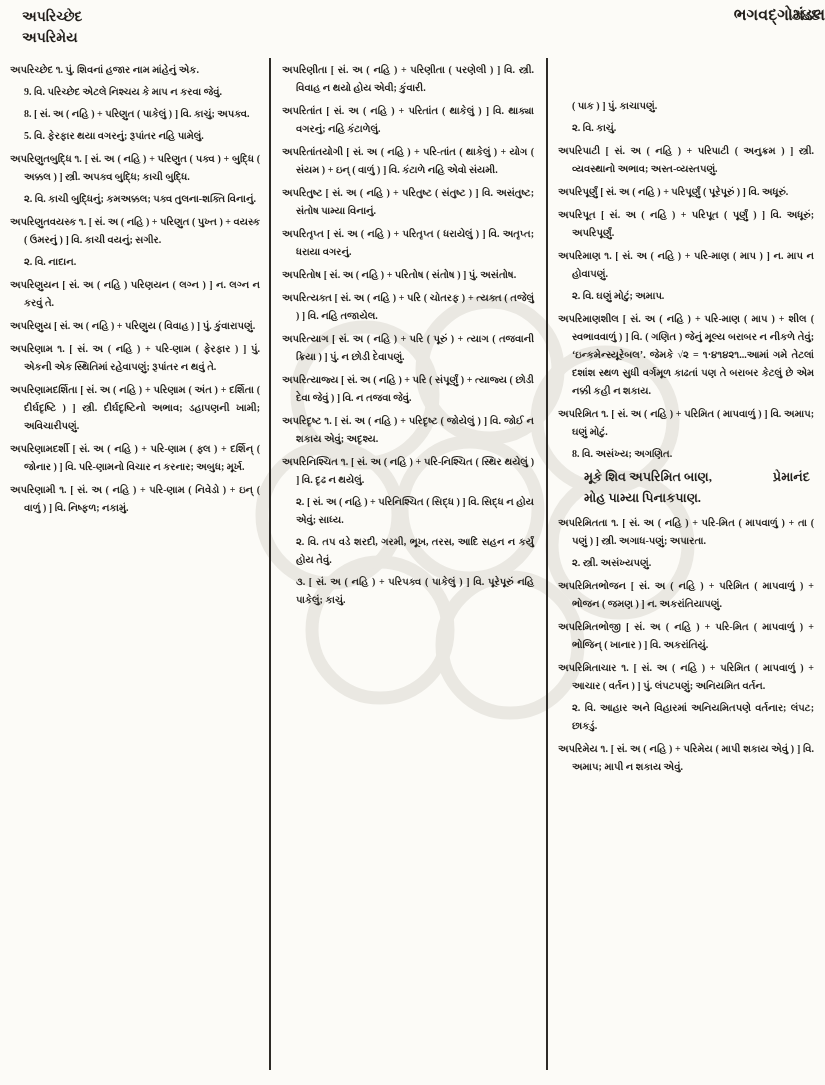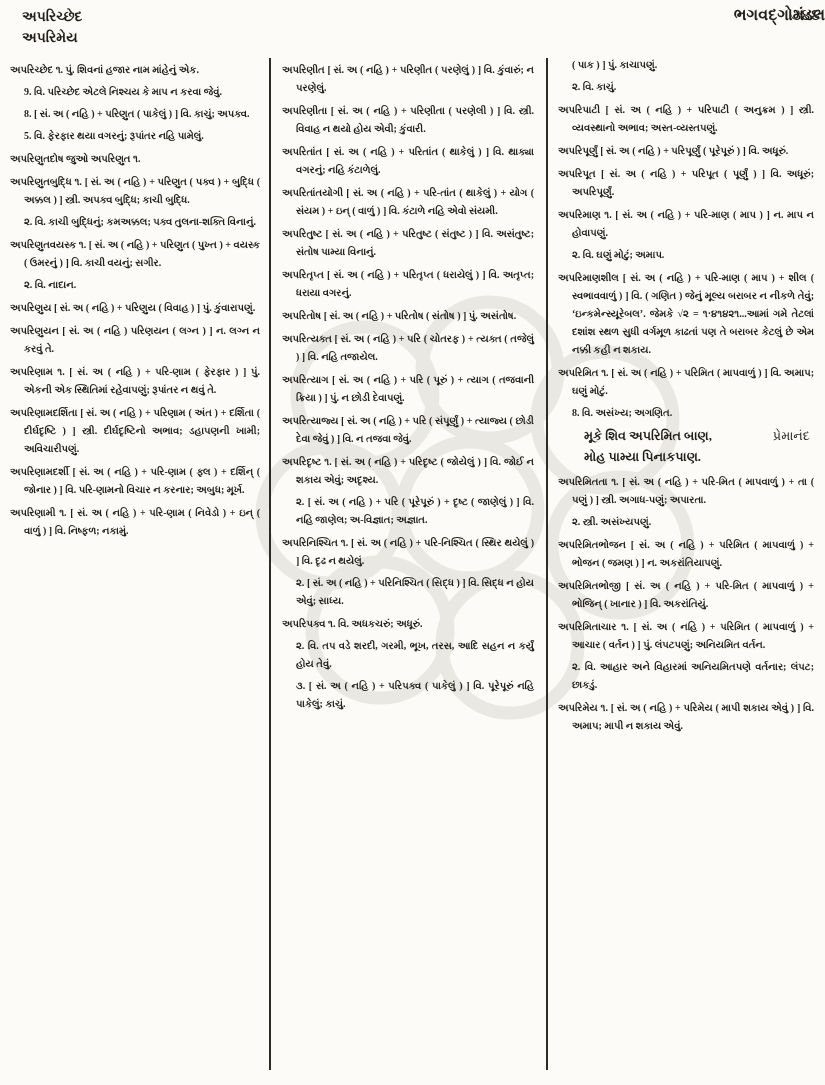--- a/index.html
+++ b/index.html
@@ -25,24 +25,24 @@
   .vrule1{left:269px;}
   .vrule2{left:546px;}
   .para{
     margin:0 0 4px 0;
     font-size:10px;font-weight:600;line-height:18px;
     text-align:justify;
     white-space:pre-line;
   }
   .entry{padding-left:14px;text-indent:-14px;margin-top:5px;}
   .sense{padding-left:14px;text-indent:0;}
-  .cont{padding-left:14px;text-indent:0;}
+  .cont{padding-left:14px;text-indent:0;margin-top:41px;}
   .quote{font-size:12.8px;line-height:21px;padding-left:26px;padding-right:4px;margin-top:2px;}
   .hw{font-weight:800;}
-  .attr{float:right;font-weight:400;padding-left:18px;}
+  .attr{float:right;font-weight:700;padding-left:18px;}
 </style>
 </head>
 <body>
 
 <svg class="wm" width="825" height="1085" viewBox="0 0 825 1085">
   <g fill="none" stroke="#eae8e2" stroke-width="13">
     <circle cx="365" cy="395" r="68"></circle>
     <circle cx="490" cy="370" r="68"></circle>
     <circle cx="605" cy="420" r="68"></circle>
     <circle cx="330" cy="515" r="68"></circle>
@@ -62,48 +62,44 @@
 
 <div class="vrule vrule1"></div>
 <div class="vrule vrule2"></div>
 
 <div class="cols">
   <div class="col col1">
       <p class="para entry"><span class="hw">અપરિચ્છેદ </span>૧. પું. શિવનાં હજાર નામ માંહેનું એક.</p>
       <p class="para sense">9. વિ. પરિચ્છેદ એટલે નિશ્ચય કે માપ ન કરવા જેવું.</p>
       <p class="para sense">8. [ સં. અ ( નહિ ) + પરિણુત ( પાકેલું ) ] વિ. કાચું; અપક્વ.</p>
       <p class="para sense">5. વિ. ફેરફાર થયા વગરનું; રૂપાંતર નહિ પામેલું.</p>
-      <p class="para entry"><span class="hw">અપરિણુતદોષ </span>જુઓ અપરિણુત ૧.</p>
       <p class="para entry"><span class="hw">અપરિણુતબુદ્ધિ </span>૧. [ સં. અ ( નહિ ) + પરિણુત ( પક્વ ) + બુદ્ધિ ( અક્કલ ) ] સ્ત્રી. અપક્વ બુદ્ધિ; કાચી બુદ્ધિ.</p>
       <p class="para sense">૨. વિ. કાચી બુદ્ધિનું; કમઅક્કલ; પક્વ તુલના-શક્તિ વિનાનું.</p>
       <p class="para entry"><span class="hw">અપરિણુતવયસ્ક </span>૧. [ સં. અ ( નહિ ) + પરિણુત ( પુખ્ત ) + વયસ્ક ( ઉમરનું ) ] વિ. કાચી વયનું; સગીર.</p>
       <p class="para sense">૨. વિ. નાદાન.</p>
+      <p class="para entry"><span class="hw">અપરિણુયન </span>[ સં. અ ( નહિ ) પરિણયન ( લગ્ન ) ] ન. લગ્ન ન કરવું તે.</p>
       <p class="para entry"><span class="hw">અપરિણુય </span>[ સં. અ ( નહિ ) + પરિણુય ( વિવાહ ) ] પું. કુંવારાપણું.</p>
-      <p class="para entry"><span class="hw">અપરિણુયન </span>[ સં. અ ( નહિ ) પરિણયન ( લગ્ન ) ] ન. લગ્ન ન કરવું તે.</p>
       <p class="para entry"><span class="hw">અપરિણામ </span>૧. [ સં. અ ( નહિ ) + પરિ-ણામ ( ફેરફાર ) ] પું. એકની એક સ્થિતિમાં રહેવાપણું; રૂપાંતર ન થવું તે.</p>
       <p class="para entry"><span class="hw">અપરિણામદર્શિતા </span>[ સં. અ ( નહિ ) + પરિણામ ( અંત ) + દર્શિતા ( દીર્ઘદૃષ્ટિ ) ] સ્ત્રી. દીર્ઘદૃષ્ટિનો અભાવ; ડહાપણની ખામી; અવિચારીપણું.</p>
       <p class="para entry"><span class="hw">અપરિણામદર્શી </span>[ સં. અ ( નહિ ) + પરિ-ણામ ( ફ્લ ) + દર્શિન્ ( જોનાર ) ] વિ. પરિ-ણામનો વિચાર ન કરનાર; અબુધ; મૂર્ખ.</p>
       <p class="para entry"><span class="hw">અપરિણામી </span>૧. [ સં. અ ( નહિ ) + પરિ-ણામ ( નિવેડો ) + ઇન્ ( વાળું ) ] વિ. નિષ્ફળ; નકામું.</p>
     </div>
   <div class="col col2">
-      <p class="para entry"><span class="hw">અપરિણીત </span>[ સં. અ ( નહિ ) + પરિણીત ( પરણેલું ) ] વિ. કુંવારું; ન પરણેલું.</p>
       <p class="para entry"><span class="hw">અપરિણીતા </span>[ સં. અ ( નહિ ) + પરિણીતા ( પરણેલી ) ] વિ. સ્ત્રી. વિવાહ ન થયો હોય એવી; કુંવારી.</p>
       <p class="para entry"><span class="hw">અપરિતાંત </span>[ સં. અ ( નહિ ) + પરિતાંત ( થાકેલું ) ] વિ. થાક્યા વગરનું; નહિ કંટાળેલું.</p>
       <p class="para entry"><span class="hw">અપરિતાંતયોગી </span>[ સં. અ ( નહિ ) + પરિ-તાંત ( થાકેલું ) + યોગ ( સંયમ ) + ઇન્ ( વાળું ) ] વિ. કંટાળે નહિ એવો સંયમી.</p>
       <p class="para entry"><span class="hw">અપરિતુષ્ટ </span>[ સં. અ ( નહિ ) + પરિતુષ્ટ ( સંતુષ્ટ ) ] વિ. અસંતુષ્ટ; સંતોષ પામ્યા વિનાનું.</p>
       <p class="para entry"><span class="hw">અપરિતૃપ્ત </span>[ સં. અ ( નહિ ) + પરિતૃપ્ત ( ધરાયેલું ) ] વિ. અતૃપ્ત; ધરાયા વગરનું.</p>
       <p class="para entry"><span class="hw">અપરિતોષ </span>[ સં. અ ( નહિ ) + પરિતોષ ( સંતોષ ) ] પું. અસંતોષ.</p>
       <p class="para entry"><span class="hw">અપરિત્યક્ત </span>[ સં. અ ( નહિ ) + પરિ ( ચોતરફ ) + ત્યક્ત ( તજેલું ) ] વિ. નહિ તજાયેલ.</p>
       <p class="para entry"><span class="hw">અપરિત્યાગ </span>[ સં. અ ( નહિ ) + પરિ ( પૂરું ) + ત્યાગ ( તજવાની ક્રિયા ) ] પું. ન છોડી દેવાપણું.</p>
       <p class="para entry"><span class="hw">અપરિત્યાજ્ય </span>[ સં. અ ( નહિ ) + પરિ ( સંપૂર્ણું ) + ત્યાજ્ય ( છોડી દેવા જેવું ) ] વિ. ન તજવા જેવું.</p>
       <p class="para entry"><span class="hw">અપરિદૃષ્ટ </span>૧. [ સં. અ ( નહિ ) + પરિદૃષ્ટ ( જોયેલું ) ] વિ. જોઈ ન શકાય એવું; અદૃશ્ય.</p>
-      <p class="para sense">૨. [ સં. અ ( નહિ ) + પરિ ( પૂરેપૂરું ) + દૃષ્ટ ( જાણેલું ) ] વિ. નહિ જાણેલ; અ-વિજ્ઞાત; અજ્ઞાત.</p>
       <p class="para entry"><span class="hw">અપરિનિશ્ચિત </span>૧. [ સં. અ ( નહિ ) + પરિ-નિશ્ચિત ( સ્થિર થયેલું ) ] વિ. દૃઢ ન થયેલું.</p>
       <p class="para sense">૨. [ સં. અ ( નહિ ) + પરિનિશ્ચિત ( સિદ્ધ ) ] વિ. સિદ્ધ ન હોય એવું; સાધ્ય.</p>
-      <p class="para entry"><span class="hw">અપરિપક્વ </span>૧. વિ. અધકચરું; અધૂરું.</p>
       <p class="para sense">૨. વિ. તપ વડે શરદી, ગરમી, ભૂખ, તરસ, આદિ સહન ન કર્યું હોય તેવું.</p>
       <p class="para sense">૩. [ સં. અ ( નહિ ) + પરિપક્વ ( પાકેલું ) ] વિ. પૂરેપૂરું નહિ પાકેલું; કાચું.</p>
     </div>
   <div class="col col3">
       <p class="para cont">( પાક ) ] પું. કાચાપણું.</p>
       <p class="para sense">૨. વિ. કાચું.</p>
       <p class="para entry"><span class="hw">અપરિપાટી </span>[ સં. અ ( નહિ ) + પરિપાટી ( અનુક્રમ ) ] સ્ત્રી. વ્યવસ્થાનો અભાવ; અસ્ત-વ્યસ્તપણું.</p>
       <p class="para entry"><span class="hw">અપરિપૂર્ણું </span>[ સં. અ ( નહિ ) + પરિપૂર્ણું ( પૂરેપૂરું ) ] વિ. અધૂરું.</p>
       <p class="para entry"><span class="hw">અપરિપૂત </span>[ સં. અ ( નહિ ) + પરિપૂત ( પૂર્ણું ) ] વિ. અધૂરું; અપરિપૂર્ણું.</p>
       <p class="para entry"><span class="hw">અપરિમાણ </span>૧. [ સં. અ ( નહિ ) + પરિ-માણ ( માપ ) ] ન. માપ ન હોવાપણું.</p>

